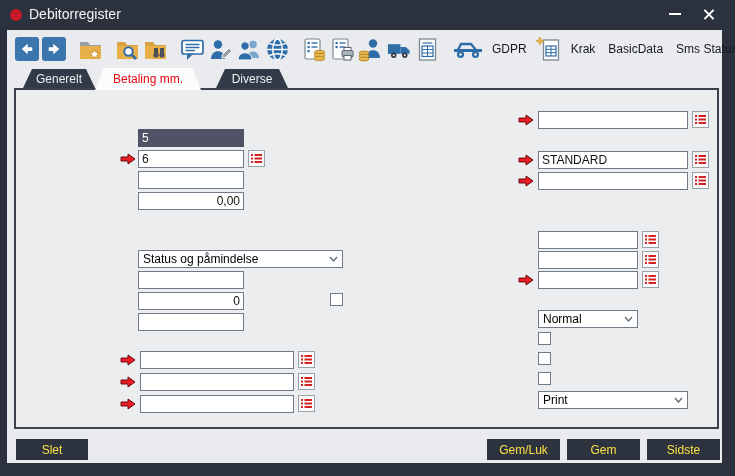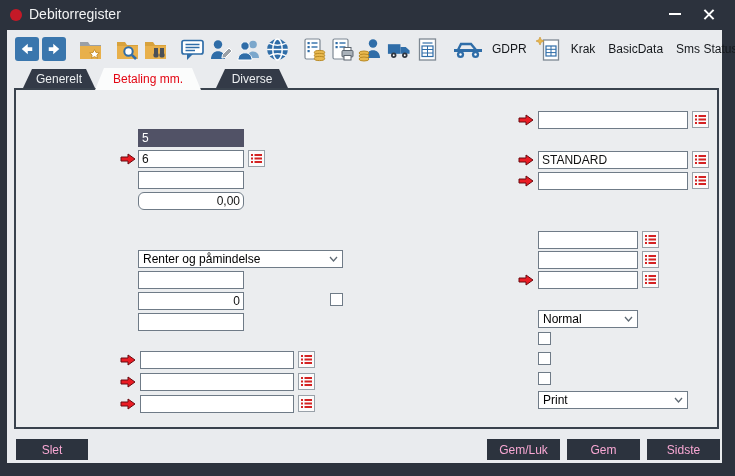--- a/index.html
+++ b/index.html
@@ -45,21 +45,21 @@
   .fld.num { text-align:right; }
   .fld.hl { background:#515266; border-color:#515266; color:#fff; }
   .ddl { position:absolute; height:18px; border:1px solid #6f7b87; background:#fff; font-size:12px; display:flex;
          align-items:center; justify-content:space-between; padding:0 4px; z-index:2; }
   .lookup { position:absolute; width:17px; height:17px; background:#fbfbfb; border:1px solid #99a1a9; display:flex;
             align-items:center; justify-content:center; z-index:2; }
   .goarrow { position:absolute; width:16px; height:12px; z-index:3; }
   .cbx { position:absolute; width:13px; height:13px; background:#fff; border:1px solid #6f7b87; z-index:2; }
 
   
-  .btn { position:absolute; height:21px; background:#2c333e; color:#f9a8d4; font-size:12px; display:flex;
+  .btn { position:absolute; height:21px; background:#2c333e; color:#fde047; font-size:12px; display:flex;
          align-items:center; justify-content:center; border:none; z-index:2; }
 </style>
 </head>
 <body>
 
 <div class="window">
 
   <div class="titlebar">
     <div class="app-dot"></div>
     <div class="app-title">Debitorregister</div>
@@ -260,25 +260,25 @@
           <rect x="3.5" y="4.5" width="7.5" height="2"></rect>
           <rect x="3.5" y="8" width="7.5" height="2"></rect>
         </g>
       </svg>
     </div>
 
   <div class="lbl" style="left:40px; top:172px; width:96px;">Sidste rentedato</div>
   <input class="fld" style="left: 138px; top: 171px; width: 106px;" value="">
 
   <div class="lbl" style="left:40px; top:193px; width:96px;">Kreditmaks.</div>
-  <input class="fld num" style="left: 138px; top: 192px; width: 106px; border-radius: 6px;" value="0,00">
+  <input class="fld num" style="left: 138px; top: 192px; width: 106px;" value="0,00">
 
   <div class="lbl" style="left:40px; top:251px; width:96px;">Kontoudtog</div>
   <div class="ddl" style="left:138px; top:250px; width:205px;">
-    <span>Renter og påmindelse</span>
+    <span>Status og påmindelse</span>
     <svg width="9" height="6" viewBox="0 0 9 6">
         <path d="M1 1l3.5 4L8 1" fill="none" stroke="#5f6a74" stroke-width="1.3"></path>
       </svg>
   </div>
 
   <div class="lbl" style="left:40px; top:272px; width:96px;">Sidst sendt</div>
   <input class="fld" style="left: 138px; top: 271px; width: 106px;" value="">
 
   <div class="lbl" style="left:40px; top:293px; width:96px;">Rykkere</div>
   <input class="fld num" style="left: 138px; top: 292px; width: 106px;" value="0">

